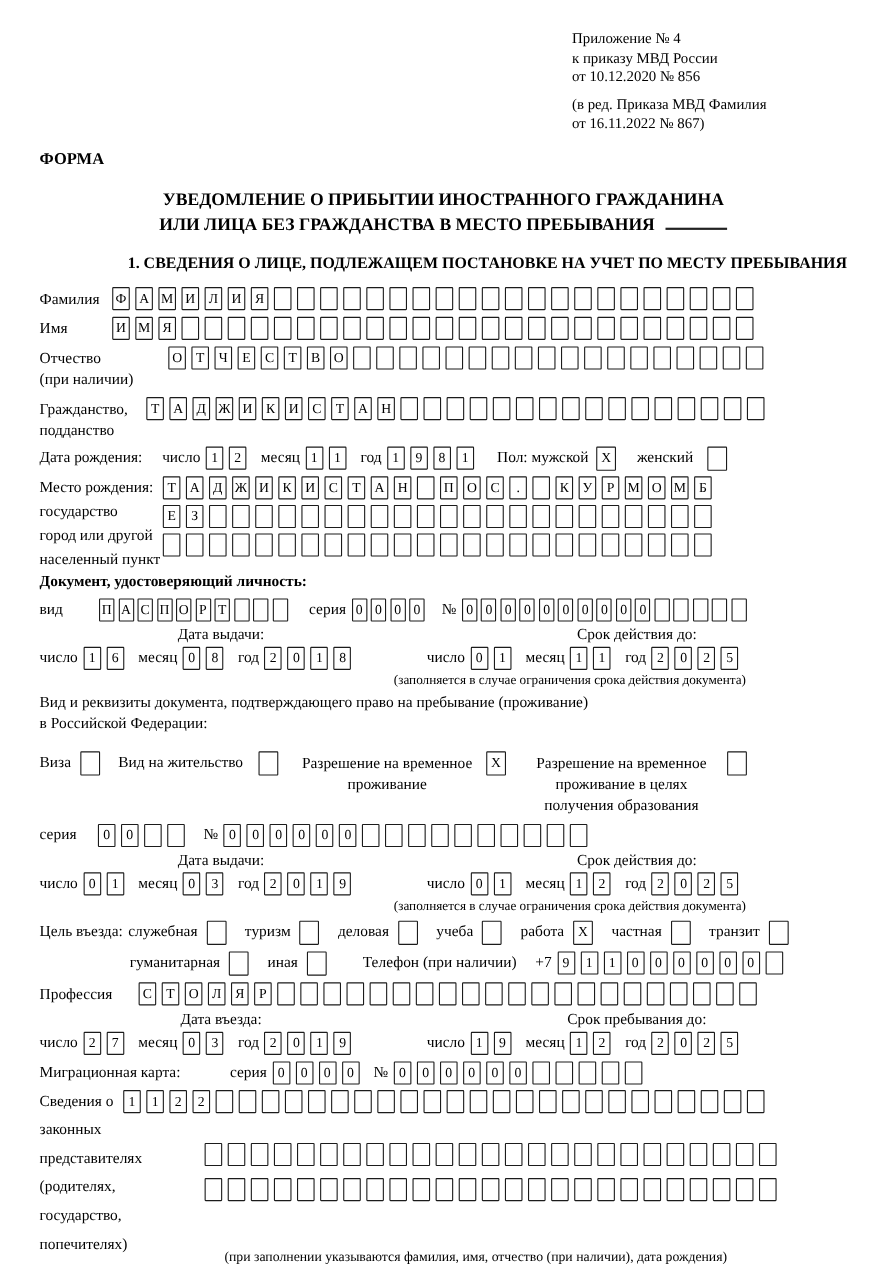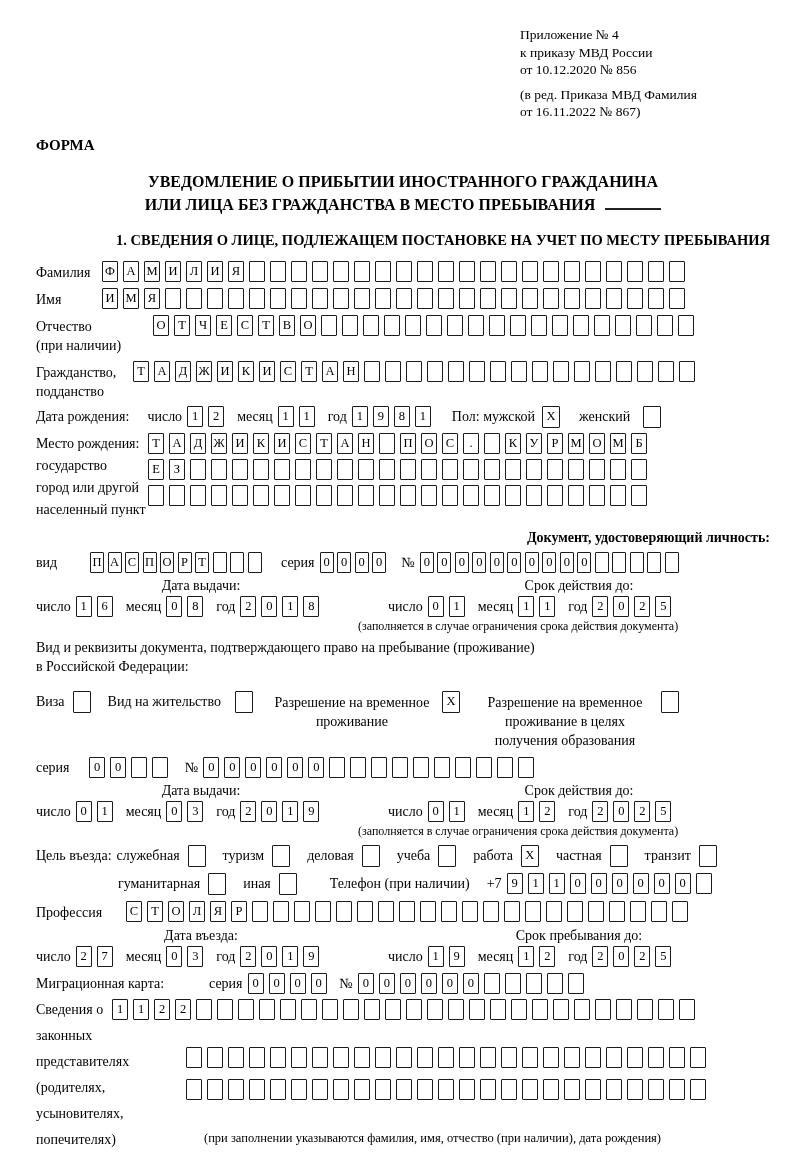--- a/index.html
+++ b/index.html
@@ -44,31 +44,31 @@
   .dcol { display:flex; flex-direction:column; }
   .dcol-l { width:330px; }
   .dcol-r { flex:1; padding-left:22px; }
   .dhead { text-align:center; margin-bottom:2px; }
   .dnote { font-size:12px; margin-top:2px; margin-left:-30px; text-align:left; white-space:nowrap; }
 
   .twocol { display:flex; }
   .twocol .labels { flex:0 0 auto; line-height:1.55; }
   .twocol .strips .strip { margin-bottom:5px; }
 
-  .dochead { text-align:right; font-weight:bold; margin:10px 0 6px; }
+  .dochead { text-align:left; font-weight:bold; margin:2px 0 6px; }
 
   .optrow { display:flex; align-items:flex-start; margin-bottom:6px; }
   .opt { display:flex; align-items:flex-start; margin-right:10px; }
   .opt .olbl { padding-top:3px; margin-right:6px; }
   .opt .center { text-align:center; line-height:1.35; }
 
   .guard { position:relative; height:158px; margin-top:4px; }
   .guard .gl { position:absolute; left:0; line-height:1.2; }
   .guard .strip { position:absolute; }
-  .gnote { position:absolute; left:168px; top:132px; font-size:12.5px; white-space:nowrap; }
+  .gnote { position:absolute; left:168px; top:144px; font-size:12.5px; white-space:nowrap; }
 </style>
 </head>
 <body>
 
 <div class="page">
 
   <div class="hdr">
     <div>Приложение № 4</div>
     <div>к приказу МВД России</div>
     <div>от 10.12.2020 № 856</div>
@@ -721,21 +721,21 @@
         <span class="box"></span>
         <span class="box"></span>
       </span>
   </div>
 
   <div class="guard">
     <div class="gl" style="top:3px">Сведения о</div>
     <div class="gl" style="top:29px">законных</div>
     <div class="gl" style="top:55px">представителях</div>
     <div class="gl" style="top:81px">(родителях,</div>
-    <div class="gl" style="top:107px">усыновителях,</div>
+    <div class="gl" style="top:107px">государство,</div>
     <div class="gl" style="top:133px">попечителях)</div>
     <span class="strip" style="left:76px;top:0">
         <span class="box">1</span>
         <span class="box">1</span>
         <span class="box">2</span>
         <span class="box">2</span>
         <span class="box"></span>
         <span class="box"></span>
         <span class="box"></span>
         <span class="box"></span>

